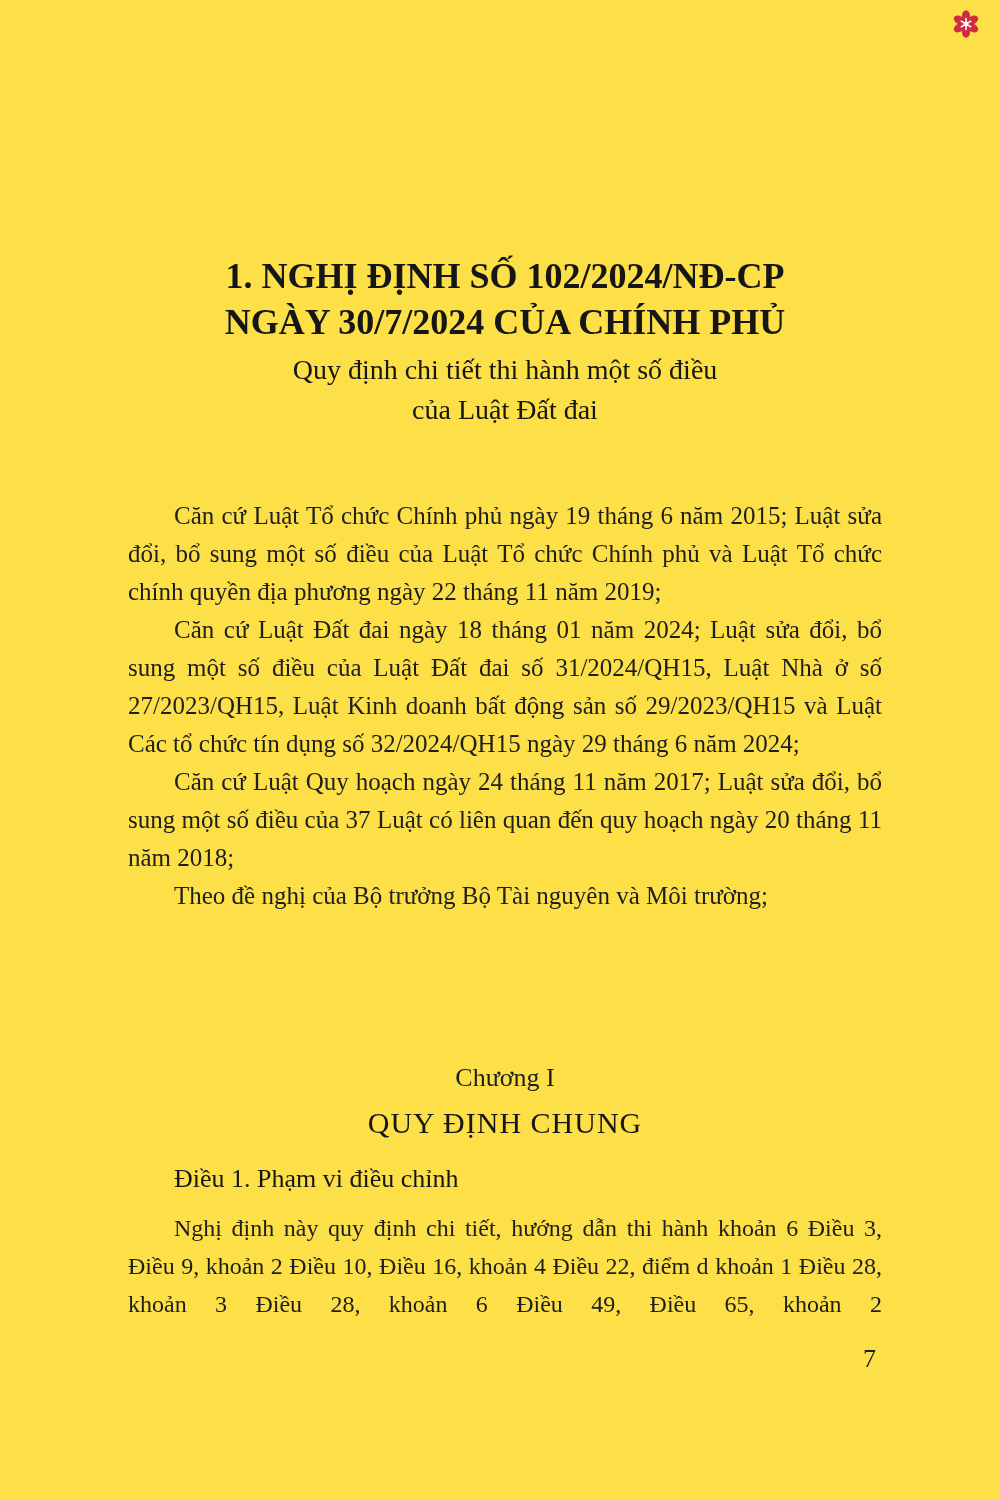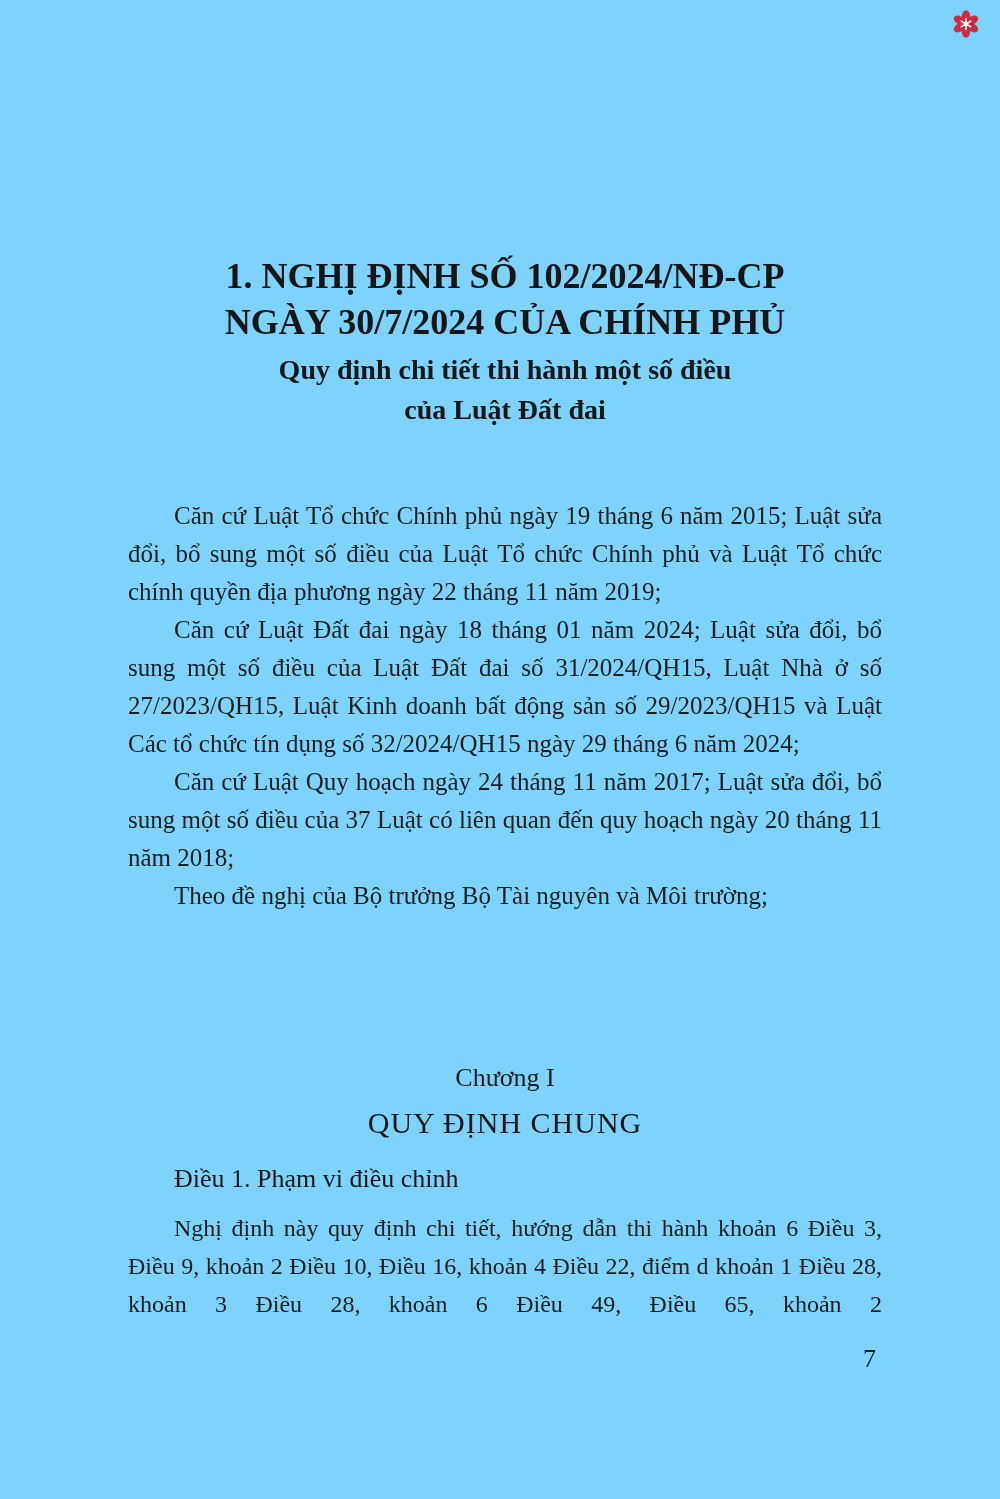--- a/index.html
+++ b/index.html
@@ -1,21 +1,21 @@
 <!DOCTYPE html>
 <html lang="vi"><head>
 <meta charset="utf-8">
 <style>
   html, body { margin: 0; padding: 0; background: #e8e8e8; }
   .page {
     position: relative;
     width: 1000px;
     height: 1499px;
     margin: 0 auto;
-    background: #7dd3fc;
+    background: #fde047;
     font-family: "Liberation Serif", "DejaVu Serif", serif;
     color: #1e1e1e;
     overflow: hidden;
   }
   .flower {
     position: absolute;
     top: 9px;
     left: 951px;
     width: 30px;
     height: 30px;
@@ -31,21 +31,21 @@
     text-align: center;
     font-weight: bold;
     font-size: 36px;
     line-height: 46px;
     color: #161616;
     white-space: nowrap;
   }
   .subtitle-block {
     margin-top: 5px;
     text-align: center;
-    font-weight: bold;
+    font-weight: normal;
     font-size: 28px;
     line-height: 40px;
     color: #161616;
   }
   .preamble {
     margin-top: 67px;
     font-size: 25px;
     line-height: 38px;
     text-align: justify;
   }

